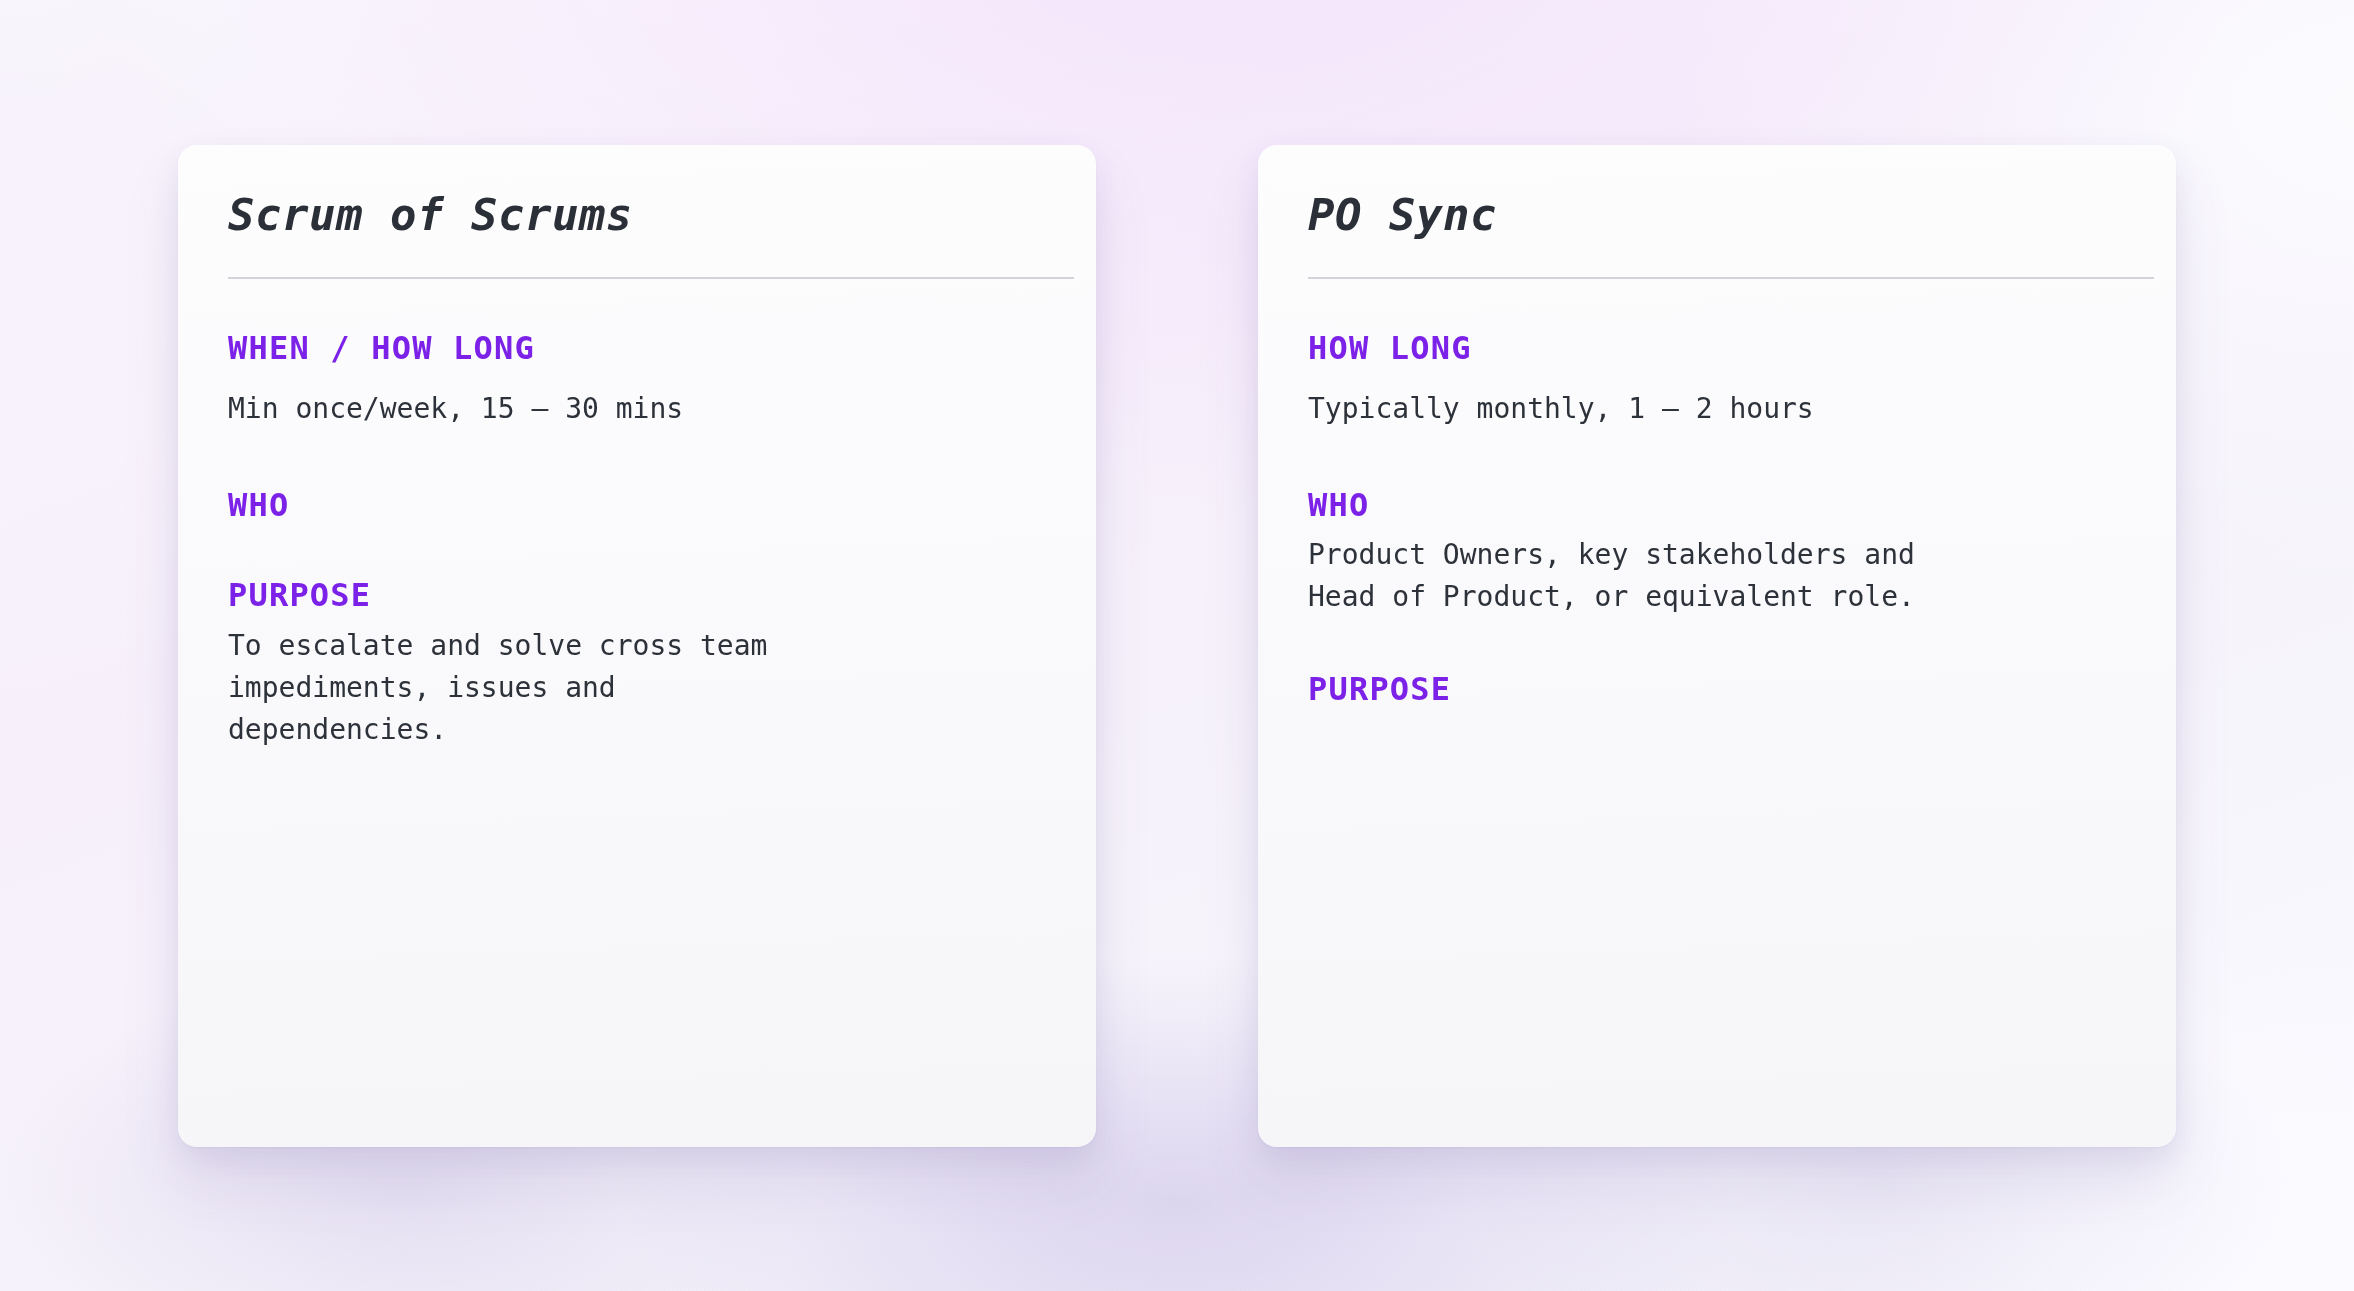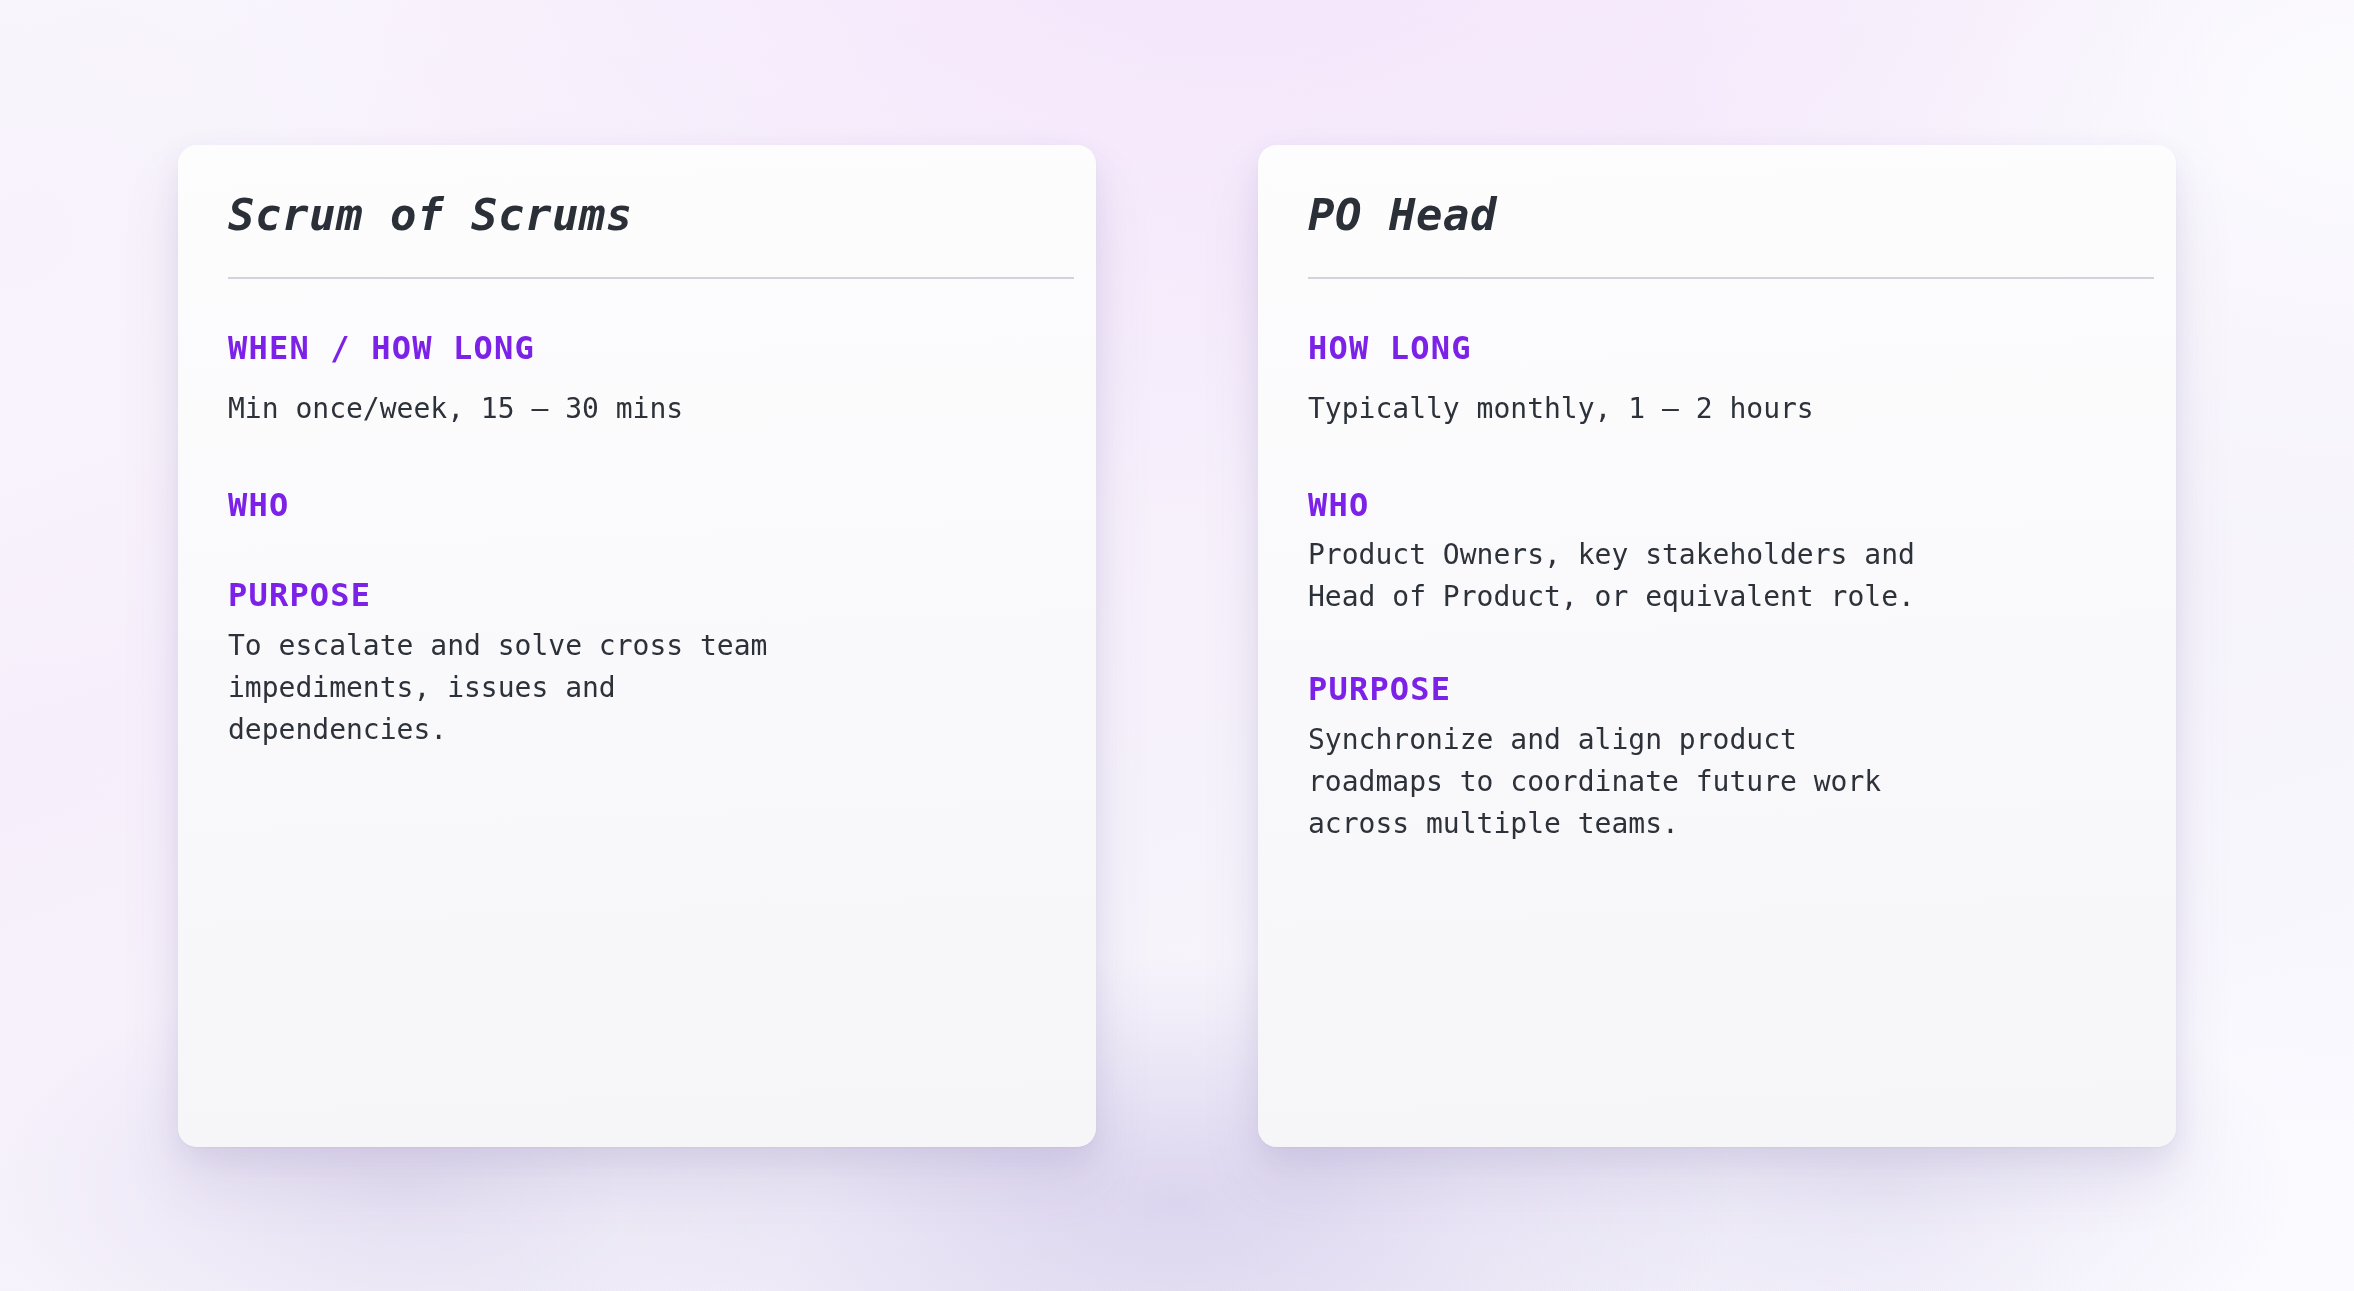--- a/index.html
+++ b/index.html
@@ -135,38 +135,35 @@
         <div class="section-label">PURPOSE</div>
         <div class="section-body">To escalate and solve cross team
 impediments, issues and
 dependencies.</div>
       </div>
 
     </div>
   </div>
 
   <div class="card">
-    <div class="card-title">PO Head</div>
+    <div class="card-title">PO Sync</div>
     <hr class="card-divider">
     <div class="sections">
 
       <div class="section tight">
         <div class="section-label">HOW LONG</div>
         <div class="section-body">Typically monthly, 1 – 2 hours</div>
       </div>
 
       <div class="section">
         <div class="section-label">WHO</div>
         <div class="section-body">Product Owners, key stakeholders and
 Head of Product, or equivalent role.</div>
       </div>
 
       <div class="section">
         <div class="section-label">PURPOSE</div>
-        <div class="section-body">Synchronize and align product
-roadmaps to coordinate future work
-across multiple teams.</div>
       </div>
 
     </div>
   </div>
 
 </div>
 
 </body></html>

